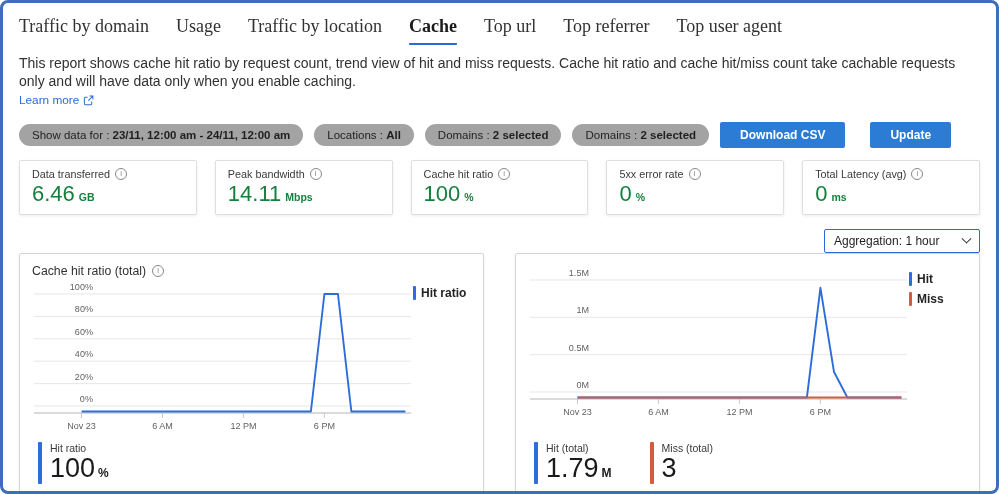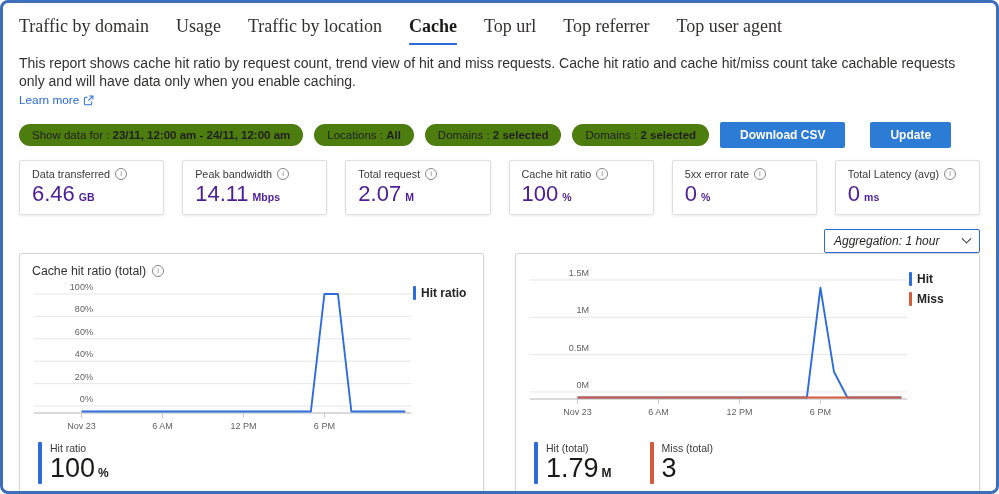--- a/index.html
+++ b/index.html
@@ -22,56 +22,56 @@
   .tab.active { font-weight: 700; color: #1b1a19; border-bottom-color: #2b6bd8; border-radius: 1px; }
 
   
   .desc { margin-top: 9px; font-size: 14px; color: #323130; line-height: 1.3; }
   .learn-more { margin-top: 3px; display: inline-flex; align-items: center; gap: 4px;
     font-size: 11.8px; color: #2b6bd8; text-decoration: none; cursor: pointer; justify-content: space-between; }
 
   
   .filter-row { margin-top: 14px; display: flex; align-items: center; gap: 11px; }
   .pill {
-    background: #4d7c0f; border-radius: 12px; padding: 5px 13px;
+    background: #a3a3a3; border-radius: 12px; padding: 5px 13px;
     font-size: 11.5px; color: #201f1e; white-space: nowrap;
   }
   .pill b { font-weight: 700; }
   .btn {
     border: none; border-radius: 2px; background: #2c7cd5; color: #fff;
     font-family: "Liberation Sans", sans-serif;
     font-size: 12px; font-weight: 700; padding: 6px 20px; cursor: pointer; white-space: nowrap;
   }
   .btn.update { margin-left: 14px; }
 
   
   .cards { margin-top: 12px; display: flex; gap: 18px; align-items: center; }
   .card {
     flex: 1; height: 55px; background: #fff;
     border: 1px solid #e1dfdd; border-radius: 2px;
     box-shadow: 0 1px 3px rgba(0,0,0,.08);
     padding: 7px 12px;
   }
   .card-label { font-size: 10.8px; color: #3b3a39; display: flex; align-items: center; gap: 5px; white-space: nowrap; }
-  .card-value { margin-top: 1px; font-size: 22px; color: #4c1d95; }
+  .card-value { margin-top: 1px; font-size: 22px; color: #15803d; }
   .card-value .unit { font-size: 10.5px; font-weight: 700; margin-left: 4px; }
 
   .info-icon {
     display: inline-block; width: 12px; height: 12px; border: 1px solid #8a8886;
     border-radius: 50%; color: #8a8886; font-size: 8px; line-height: 10px;
     text-align: center; flex: 0 0 auto;
   }
   .info-icon::before { content: "i"; }
 
   
   .agg-row { margin-top: 14px; display: flex; justify-content: flex-end; }
   .dropdown {
     width: 156px; background: #fff; border: 1px solid #2b6bd8; border-radius: 2px;
     padding: 4px 9px; font-size: 12px; color: #201f1e;
-    display: flex; align-items: center; justify-content: space-between; cursor: pointer; font-style: italic;
+    display: flex; align-items: center; justify-content: space-between; cursor: pointer;
   }
   .chevron {
     width: 7px; height: 7px; border-right: 1.4px solid #323130; border-bottom: 1.4px solid #323130;
     transform: rotate(45deg) translate(-2px,-2px);
   }
 
   
   .charts-row { display: flex; gap: 31px; height: 240px; }
   .panel {
     flex: 1; background: #fff; border: 1px solid #d8d6d4; border-radius: 2px;
@@ -147,27 +147,20 @@
           <span class="info-icon"></span>
         </div>
       <div class="card-value"><span>6.46</span><span class="unit">GB</span></div>
     </div>
     <div class="card">
       <div class="card-label">
           <span>Peak bandwidth</span>
           <span class="info-icon"></span>
         </div>
       <div class="card-value"><span>14.11</span><span class="unit">Mbps</span></div>
-    </div>
-    <div class="card">
-      <div class="card-label">
-          <span>Total request</span>
-          <span class="info-icon"></span>
-        </div>
-      <div class="card-value"><span>2.07</span><span class="unit">M</span></div>
     </div>
     <div class="card">
       <div class="card-label">
           <span>Cache hit ratio</span>
           <span class="info-icon"></span>
         </div>
       <div class="card-value"><span>100</span><span class="unit">%</span></div>
     </div>
     <div class="card">
       <div class="card-label">

